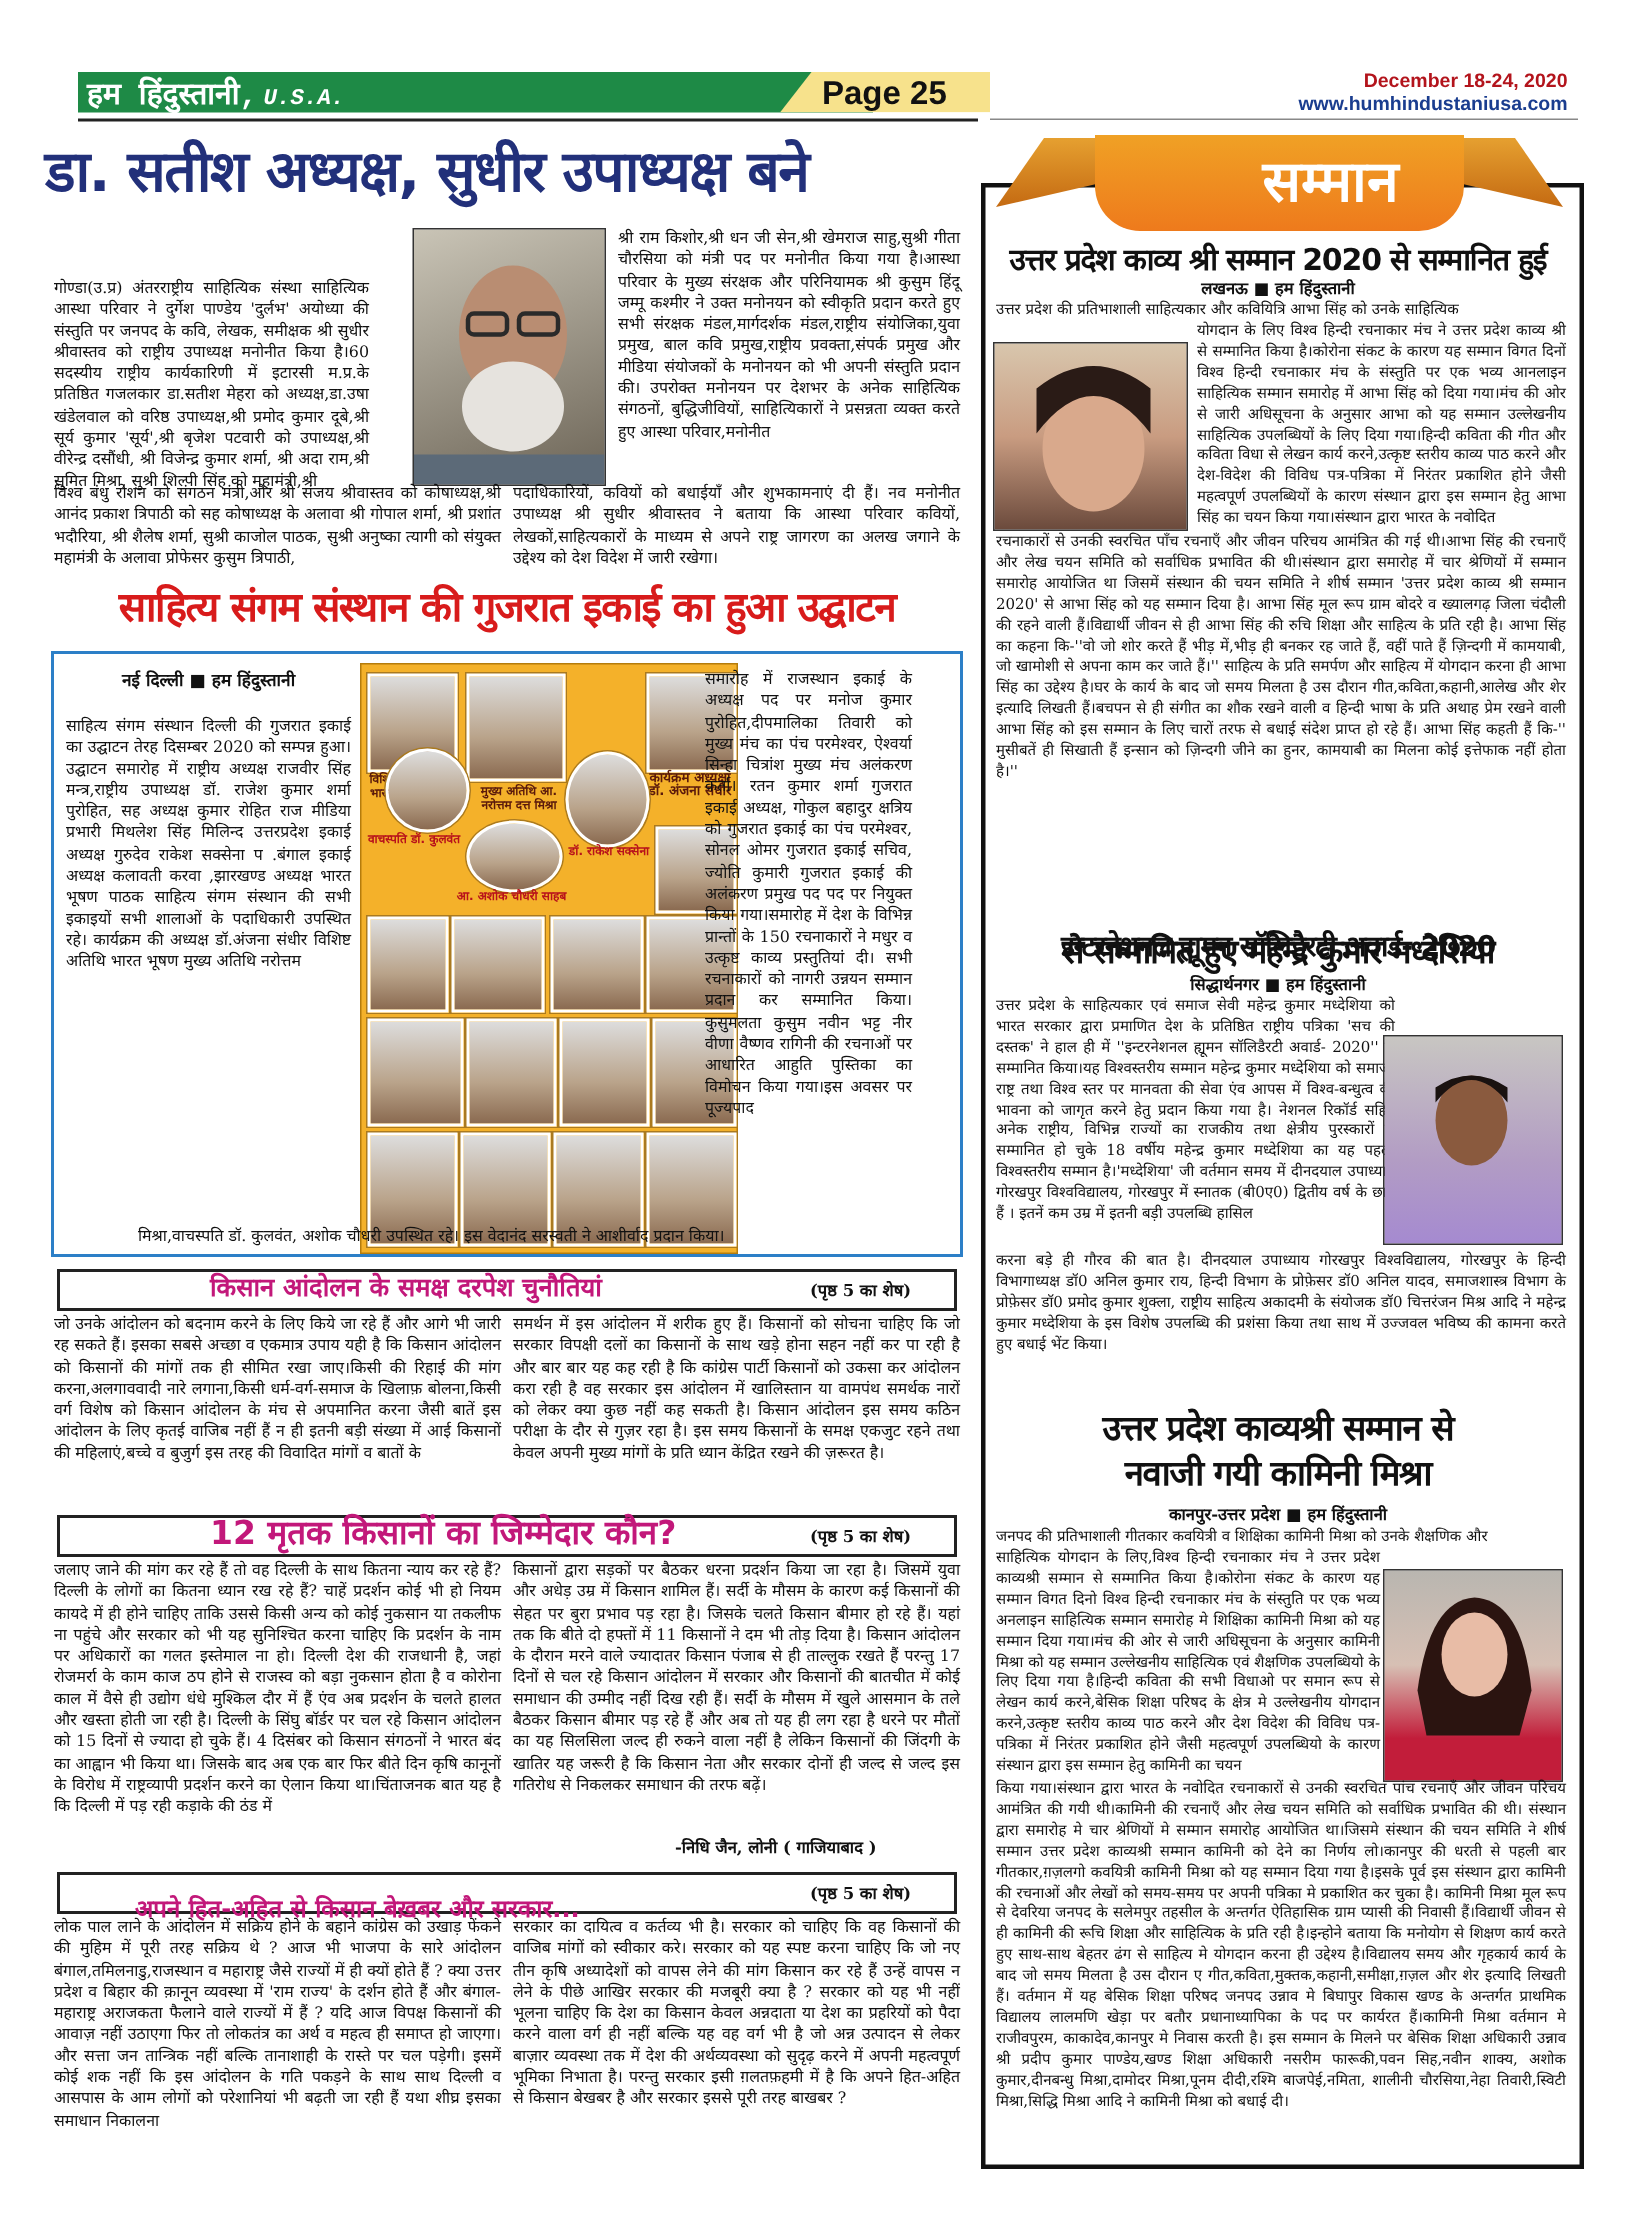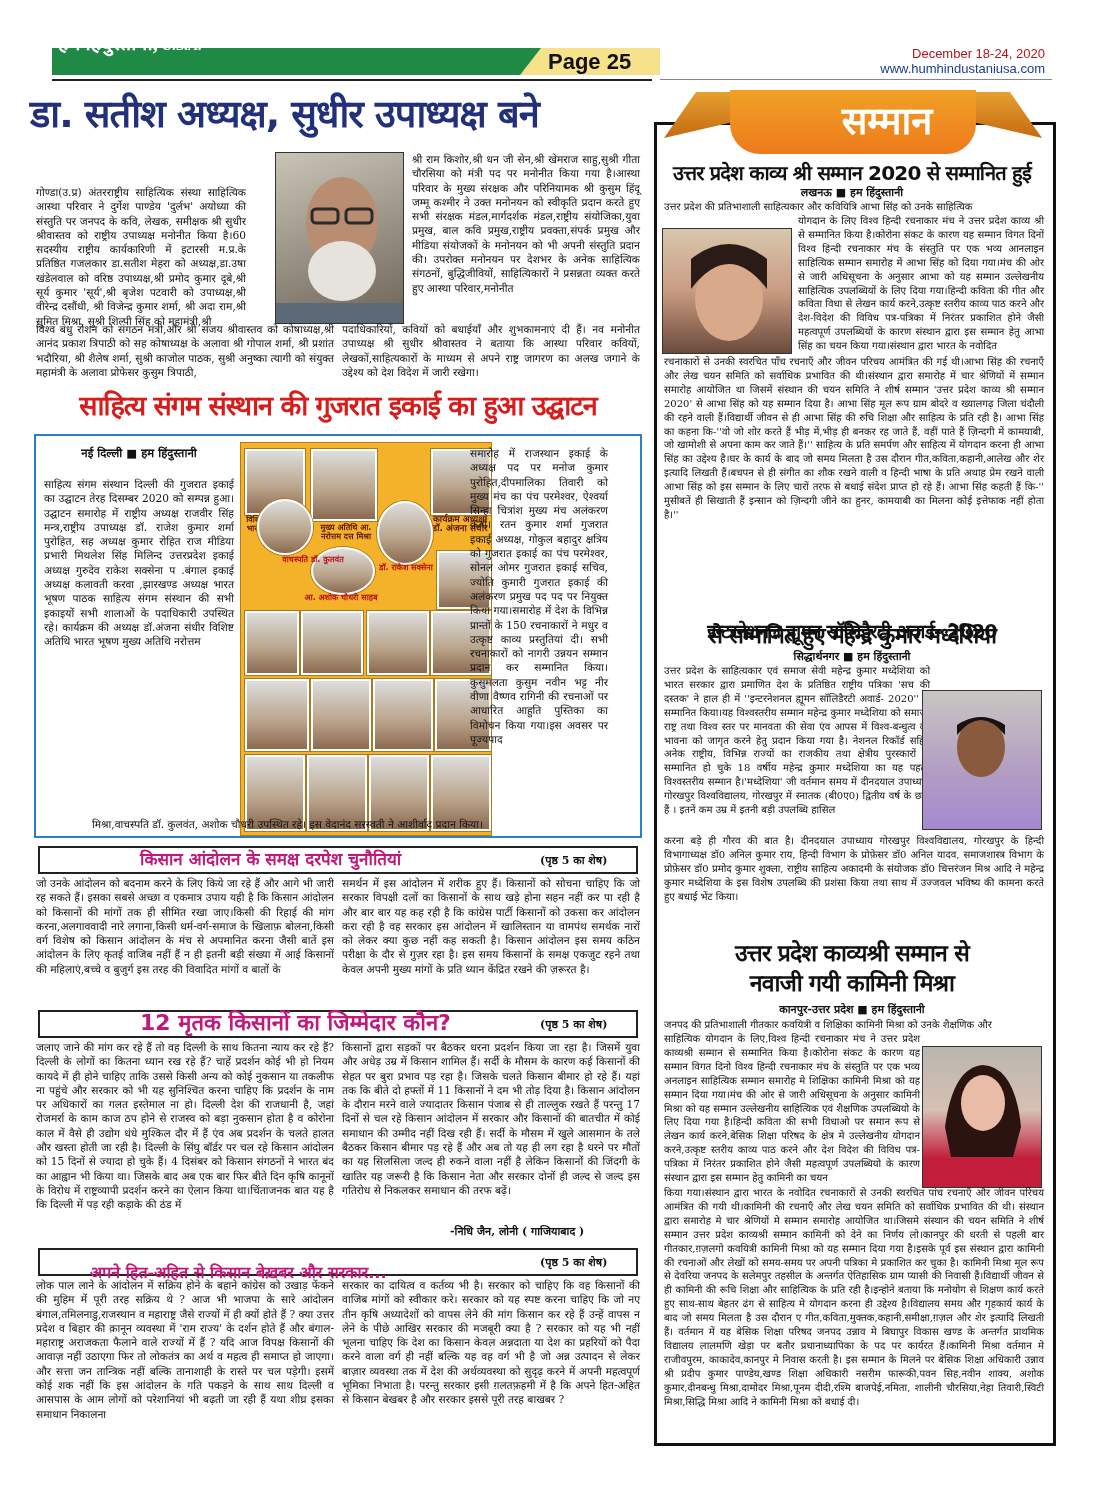--- a/index.html
+++ b/index.html
@@ -1,23 +1,23 @@
 <!DOCTYPE html>
 <html><head>
 <meta charset="utf-8">
 <style>
   html,body{margin:0;padding:0;background:#fff;}
   body{width:1095px;height:1490px;position:relative;overflow:hidden;font-family:"DejaVu Serif",serif;color:#111;}
   .abs{position:absolute;}
   #mast-green{left:52px;top:48px;width:530px;height:27px;background:#1e8a46;}
-  #mast-title{left:58px;top:30px;color:#fff;font-family:Liberation Serif, serif;font-weight:bold;font-size:20px;line-height:27px;}
+  #mast-title{left:58px;top:51px;color:#fff;font-family:Liberation Mono, monospace;font-weight:bold;font-size:20px;line-height:27px;}
   #mast-title i{font-size:15px;font-style:italic;margin-left:4px;}
   #mast-page{left:520px;top:48px;width:140px;height:27px;background:#f7e28c;clip-path:polygon(15% 0,100% 0,100% 100%,0 100%);}
   #mast-page-text{left:548px;top:48px;font-family:"Liberation Sans",sans-serif;font-weight:bold;font-size:22px;line-height:27px;color:#111;}
-  #mast-date{right:50px;top:46px;text-align:right;font-family:"Liberation Sans",sans-serif;font-weight:normal;font-size:13px;line-height:15px;margin-left:38px;}
+  #mast-date{right:50px;top:46px;text-align:right;font-family:"Liberation Sans",sans-serif;font-weight:bold;font-size:13px;line-height:15px;margin-left:38px;}
   #mast-date .d{color:#b3141c;}
   #mast-date .u{color:#1a3d8f;}
   #mast-rule{left:52px;top:79px;width:600px;height:2px;background:#222;}
   #mast-rule2{left:660px;top:79px;width:392px;height:1px;background:#888;}
   
   #h1{left:30px;top:88px;width:610px;font-family:"DejaVu Sans",sans-serif;font-weight:bold;font-size:38px;color:#22307a;line-height:52px;letter-spacing:-1px;white-space:nowrap;}
   .body{font-size:10.6px;line-height:14.3px;text-align:justify;}
   #a1-col1{left:36px;top:152px;width:210px;margin-top:33px;}
   #a1-photo{left:275px;top:152px;width:127px;height:170px;background:linear-gradient(160deg,#c9c4b6 0%,#a49e90 40%,#6c6456 100%);border:1px solid #333;}
   #a1-col2{left:412px;top:152px;width:228px;}
@@ -84,21 +84,21 @@
 <div class="abs" id="gbox-collage">
   <div class="tile" style="left:4px;top:6px;width:56px;height:62px;"></div>
   <div class="tile" style="left:70px;top:6px;width:62px;height:68px;"></div>
   <div class="tile" style="left:190px;top:6px;width:56px;height:62px;"></div>
   <div class="cap" style="left:0;top:72px;width:66px;">विशिष्ट अतिथि आ. भारत भूषण पाठक</div>
   <div class="cap" style="left:70px;top:80px;width:70px;">मुख्य अतिथि आ. नरोत्तम दत्त मिश्रा</div>
   <div class="cap" style="left:190px;top:72px;width:58px;font-size:9px;">कार्यक्रम अध्यक्षा डॉ. अंजना संधीर</div>
   <div class="tile" style="left:16px;top:56px;width:52px;height:52px;border-radius:50%;"></div>
   <div class="tile" style="left:136px;top:58px;width:52px;height:60px;border-radius:50%;"></div>
   <div class="tile" style="left:70px;top:104px;width:60px;height:44px;border-radius:50%;"></div>
-  <div class="cap" style="left:0;top:112px;width:70px;color:#b8121b;padding-left:37px;">वाचस्पति डॉ. कुलवंत</div>
+  <div class="cap" style="left:0;top:112px;width:70px;color:#b8121b;">वाचस्पति डॉ. कुलवंत</div>
   <div class="cap" style="left:130px;top:120px;width:70px;color:#b8121b;">डॉ. राकेश सक्सेना</div>
   <div class="cap" style="left:60px;top:150px;width:80px;color:#b8121b;">आ. अशोक चौधरी साहब</div>
   <div class="tile" style="left:196px;top:108px;width:50px;height:54px;"></div>
   <div class="tile" style="left:4px;top:168px;width:50px;height:60px;"></div>
   <div class="tile" style="left:60px;top:168px;width:58px;height:60px;"></div>
   <div class="tile" style="left:126px;top:168px;width:58px;height:60px;"></div>
   <div class="tile" style="left:190px;top:168px;width:56px;height:60px;"></div>
   <div class="tile" style="left:4px;top:236px;width:60px;height:68px;"></div>
   <div class="tile" style="left:70px;top:236px;width:56px;height:68px;"></div>
   <div class="tile" style="left:132px;top:236px;width:56px;height:68px;"></div>

